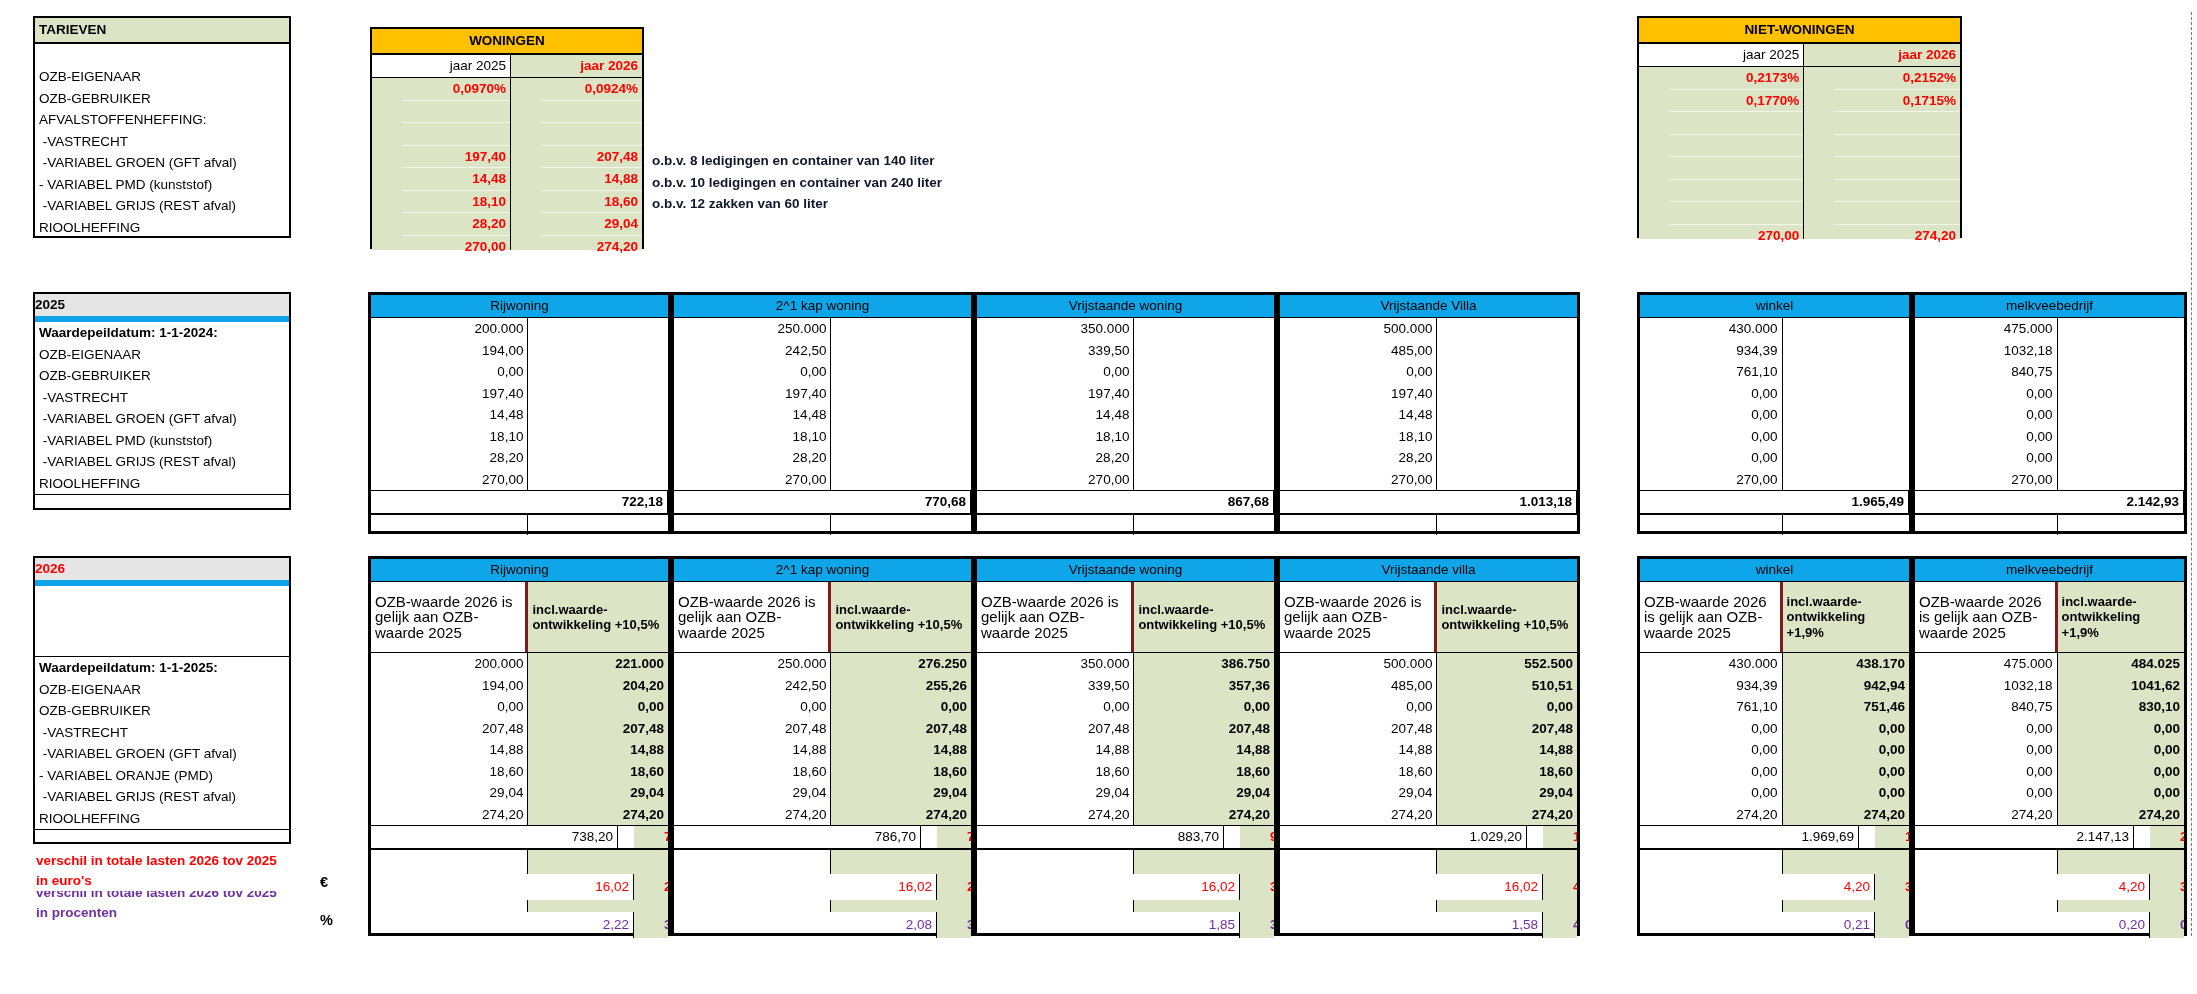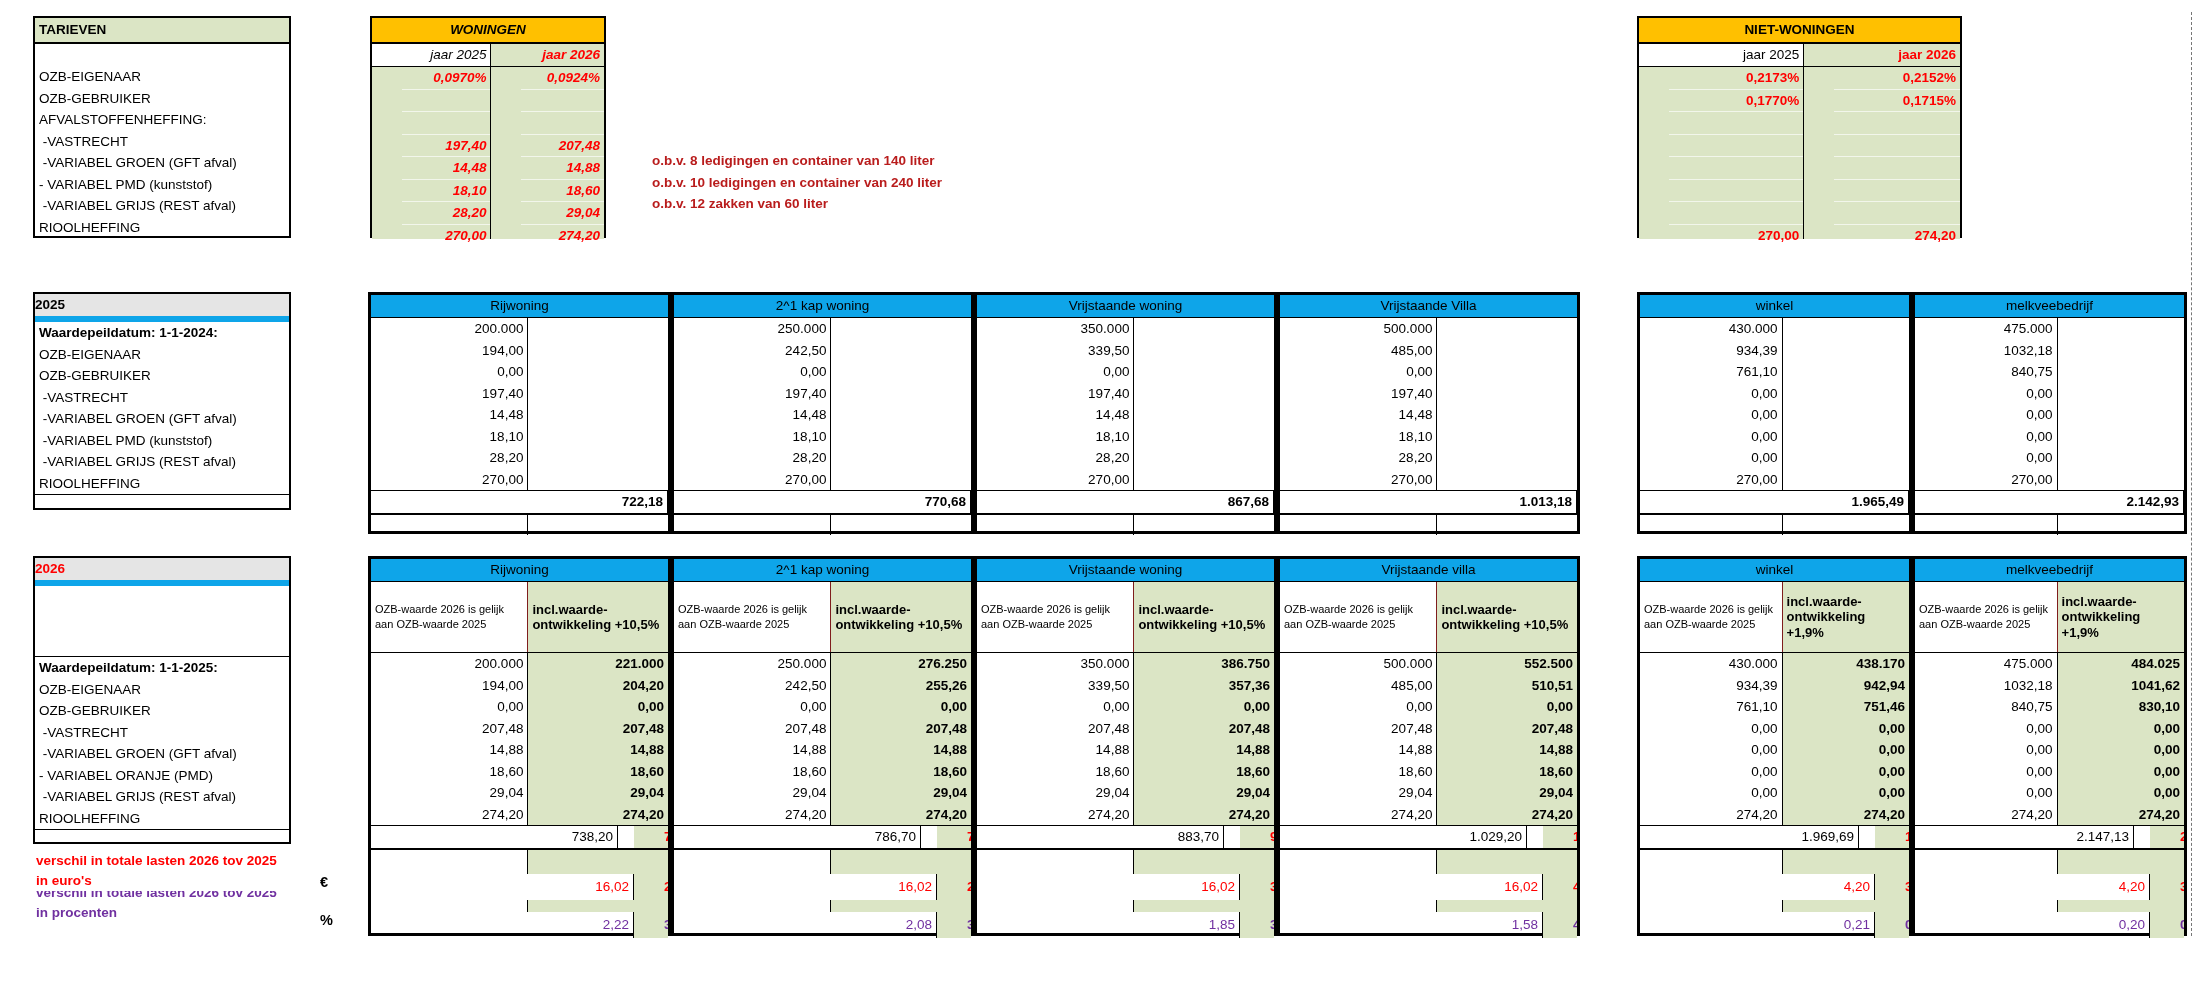--- a/index.html
+++ b/index.html
@@ -24,37 +24,37 @@
   
   .goldhdr{height:24px;line-height:24px;background:#FFC000;font-weight:bold;text-align:center;border-bottom:2px solid #000;}
   .greenhdr{height:24px;line-height:24px;background:#DBE5C5;font-weight:bold;padding-left:4px;border-bottom:2px solid #000;}
   .blankrow{height:22px;}
   .yearrow{height:22px;border-bottom:1px solid #000;}
   .yearrow .cell{height:22px;line-height:22px;}
   .ycolL{width:51.5%;border-right:1px solid #000;box-sizing:border-box;}
   .ycolR{flex:1;}
   .topbody{height:172px;}
   .topvals .cell + .cell{border-top:1px solid rgba(255,255,255,0.65);}
-  .note{position:absolute;height:21.5px;line-height:21.5px;font-weight:bold;color:#b91c1c;white-space:nowrap;}
+  .note{position:absolute;height:21.5px;line-height:21.5px;font-weight:bold;color:#0f172a;white-space:nowrap;}
   
   .yrhdr{height:22px;line-height:22px;background:#e5e5e5;font-weight:bold;text-align:left;border-bottom:6px solid #0ea5e9;}
   .peildatum{font-weight:bold;}
   .etotal{height:20px;border-top:1px solid #000;}
   .sub-spacer{height:70px;border-bottom:1px solid #000;}
   
   .ghdr{height:22px;line-height:22px;background:#0ea5e9;text-align:center;border-bottom:1px solid #000;}
   .colL{width:53%;border-right:1px solid #000;box-sizing:border-box;}
   .colR{flex:1;box-sizing:border-box;}
   .gbody25{display:flex;height:172px;}
   .trow25{display:flex;height:22px;border-top:1px solid #000;border-bottom:2px solid #000;}
   .trow25 .cell{height:22px;line-height:22px;width:100%;padding-left:24px;}
   .erow25{display:flex;height:20px;}
   
   .subrow{display:flex;height:70px;border-bottom:1px solid #000;}
-  .subL{width:53%;border-right:1px solid #7f1d1d;box-sizing:border-box;display:flex;align-items:center;padding:2px 4px;font-size:11px;line-height:15.5px;}
+  .subL{width:53%;border-right:3px solid #7f1d1d;box-sizing:border-box;display:flex;align-items:center;padding:2px 4px;font-size:15px;line-height:15.5px;}
   .subR{flex:1;background:#DBE5C5;display:flex;align-items:center;padding:2px 4px;font-size:13px;line-height:15.5px;font-weight:bold;}
   .gbody26{display:flex;height:172px;}
   .trow26{display:flex;height:22px;border-top:1px solid #000;border-bottom:2px solid #000;gap:16px;}
   .trow26 .cell{height:22px;line-height:22px;width:100%;}
   .sp1{display:flex;height:24px;}
   .sp2{display:flex;height:12px;}
   .erow{display:flex;height:26px;}
   .erow .cell{height:26px;line-height:26px;width:100%;}
   .prow{display:flex;height:26px;}
   .prow .cell{height:26px;line-height:26px;width:100%;}
@@ -74,21 +74,21 @@
       <div class="cell lbl">OZB-GEBRUIKER</div>
       <div class="cell lbl">AFVALSTOFFENHEFFING:</div>
       <div class="cell lbl"> -VASTRECHT</div>
       <div class="cell lbl"> -VARIABEL GROEN (GFT afval)</div>
       <div class="cell lbl">- VARIABEL PMD (kunststof)</div>
       <div class="cell lbl"> -VARIABEL GRIJS (REST afval)</div>
       <div class="cell lbl">RIOOLHEFFING</div>
     </div>
 </div>
 
-<div class="box" style="left:370px;top:16px;width:236px;height:222px;font-style:italic;">
+<div class="box" style="left:370px;top:27px;width:274px;height:222px;">
   <div class="goldhdr">WONINGEN</div>
   <div class="yearrow rowflex">
     <div class="ycolL cell num">jaar 2025</div>
     <div class="ycolR cell num bold redtxt green">jaar 2026</div>
   </div>
   <div class="topbody rowflex">
     <div class="ycolL green vlist topvals">
         <div class="cell num bold redtxt">0,0970%</div>
         <div class="cell num bold redtxt"></div>
         <div class="cell num bold redtxt"></div>

